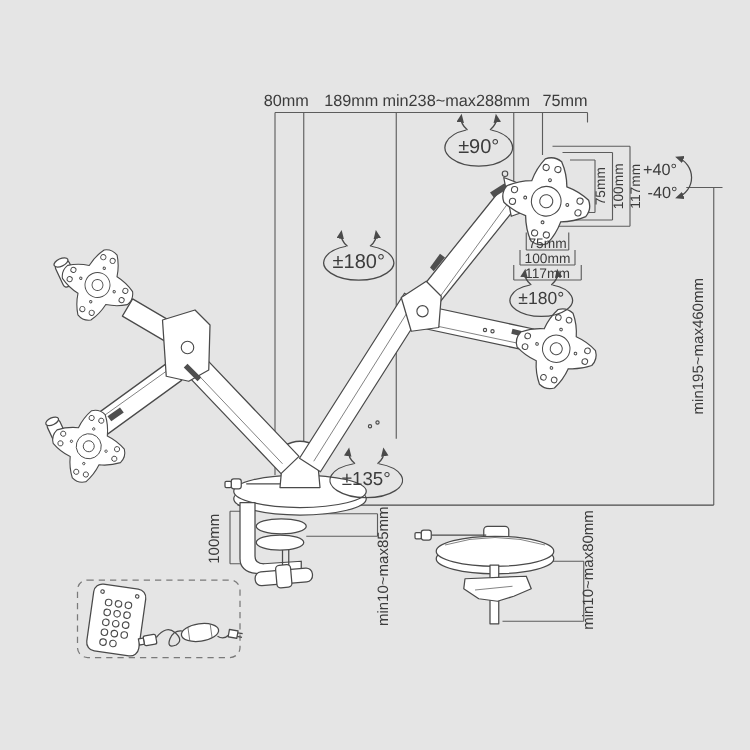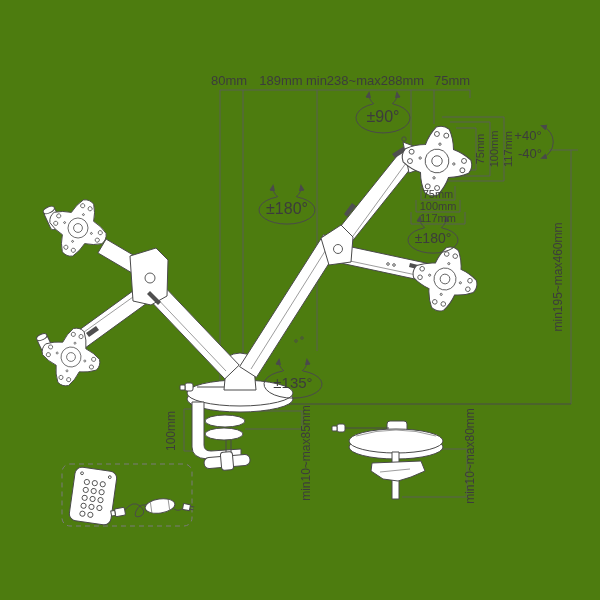--- a/index.html
+++ b/index.html
@@ -1,16 +1,16 @@
 <!DOCTYPE html>
 <html><head>
 <meta charset="utf-8">
 <style>
   html,body{margin:0;padding:0;background:#fff;}
-  #stage{position:relative;width:600px;height:600px;background:#4d7c0f;overflow:hidden;}
+  #stage{position:relative;width:600px;height:600px;background:#e5e5e5;overflow:hidden;}
   svg{display:block;}
   text{font-family:"Liberation Sans",sans-serif;fill:#3c3c3c;}
   .mid{text-anchor:middle;}
   .fs11{font-size:11px;} .fs12{font-size:12px;} .fs13{font-size:13px;}
   .fs14{font-size:14px;} .fs15{font-size:15px;} .fs16{font-size:16px;}
   .ln{stroke:#4a4a4a;stroke-width:1;fill:none;}
   .dim{stroke:#5c5c5c;stroke-width:.9;fill:none;}
   .pw{fill:#ffffff;stroke:#4a4a4a;stroke-width:1;stroke-linejoin:round;}
   .thin{stroke:#5a5a5a;stroke-width:.6;fill:none;}
   .dk{fill:#4f4f4f;stroke:none;}

